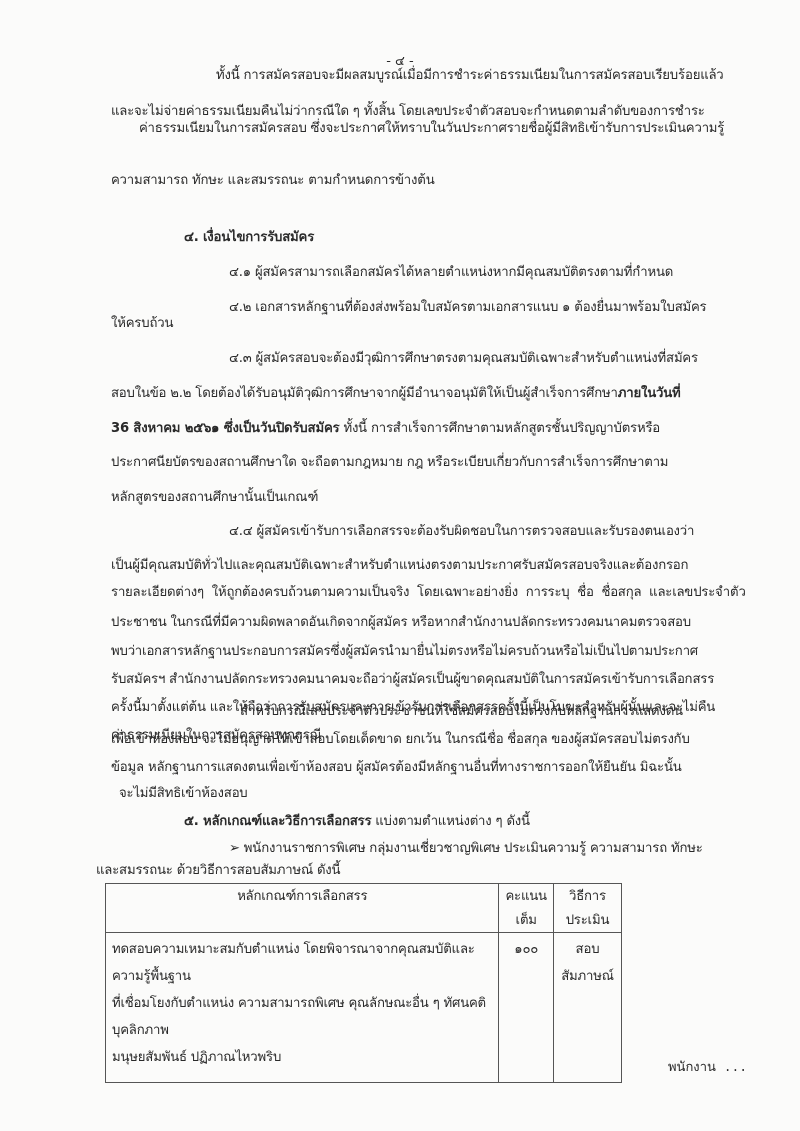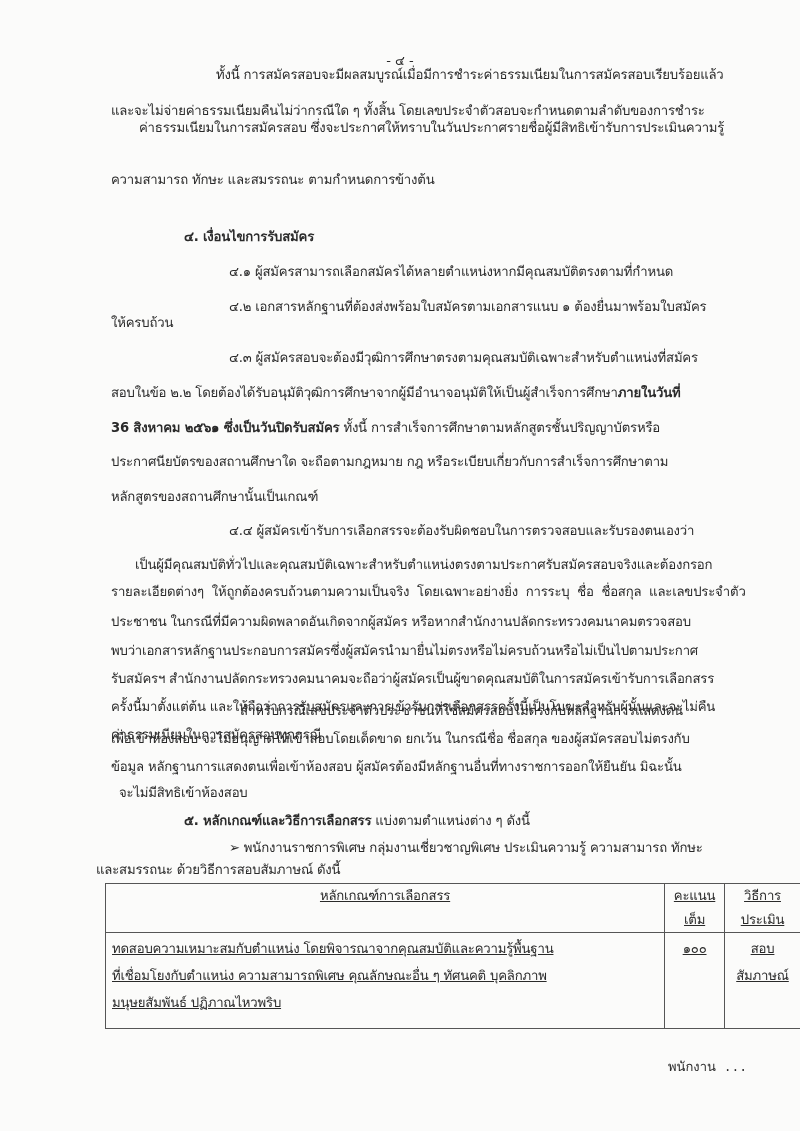--- a/index.html
+++ b/index.html
@@ -5,22 +5,22 @@
     html, body { margin: 0; padding: 0; }
     body {
       width: 800px; height: 1131px; background: #fbfbfa; position: relative; overflow: hidden;
       font-family: "DejaVu Sans", "Liberation Sans", sans-serif;
       color: #2a2a2a;
     }
     .page-num { position: absolute; top: 50px; left: 0; width: 800px; text-align: center; font-size: 13px; }
     .line { position: absolute; font-size: 13.2px; white-space: nowrap; line-height: 20px; letter-spacing: -0.2px; }
     .b { font-weight: bold; }
     table.crit {
-      position: absolute; left: 105px; top: 883px; width: 696px;
-      border-collapse: collapse; font-size: 13.2px; letter-spacing: -0.2px; text-decoration: underline;
+      position: absolute; left: 105px; top: 883px; width: 517px;
+      border-collapse: collapse; font-size: 13.2px; letter-spacing: -0.2px;
     }
     table.crit th, table.crit td { border: 1.2px solid #555; padding: 0 6px; vertical-align: top; }
     table.crit th { font-weight: normal; text-align: center; height: 24px; line-height: 24px; }
     table.crit td { line-height: 27px; padding-top: 2px; padding-bottom: 12px; }
     td.center { text-align: center; margin-top: 28px; }
     .footer { position: absolute; left: 668px; top: 1056px; font-size: 13px; font-family: Liberation Mono, monospace; }
   </style>
 </head>
 <body>
 
@@ -36,21 +36,21 @@
 <div class="line" style="left:229px; top:297px;">๔.๒ เอกสารหลักฐานที่ต้องส่งพร้อมใบสมัครตามเอกสารแนบ ๑ ต้องยื่นมาพร้อมใบสมัคร</div>
 <div class="line" style="left:111px; top:313px;">ให้ครบถ้วน</div>
 
 <div class="line" style="left:229px; top:348px;">๔.๓ ผู้สมัครสอบจะต้องมีวุฒิการศึกษาตรงตามคุณสมบัติเฉพาะสำหรับตำแหน่งที่สมัคร</div>
 <div class="line" style="left:111px; top:383px;"><span>สอบในข้อ ๒.๒ โดยต้องได้รับอนุมัติวุฒิการศึกษาจากผู้มีอำนาจอนุมัติให้เป็นผู้สำเร็จการศึกษา</span><span class="b">ภายในวันที่</span></div>
 <div class="line" style="left:111px; top:418px;"><span class="b">36 สิงหาคม ๒๕๖๑ ซึ่งเป็นวันปิดรับสมัคร</span><span> ทั้งนี้ การสำเร็จการศึกษาตามหลักสูตรชั้นปริญญาบัตรหรือ</span></div>
 <div class="line" style="left:111px; top:452px;">ประกาศนียบัตรของสถานศึกษาใด จะถือตามกฎหมาย กฎ หรือระเบียบเกี่ยวกับการสำเร็จการศึกษาตาม</div>
 <div class="line" style="left:111px; top:487px;">หลักสูตรของสถานศึกษานั้นเป็นเกณฑ์</div>
 
 <div class="line" style="left:229px; top:521px;">๔.๔ ผู้สมัครเข้ารับการเลือกสรรจะต้องรับผิดชอบในการตรวจสอบและรับรองตนเองว่า</div>
-<div class="line" style="left:111px; top:555px;margin-left:24px;">เป็นผู้มีคุณสมบัติทั่วไปและคุณสมบัติเฉพาะสำหรับตำแหน่งตรงตามประกาศรับสมัครสอบจริงและต้องกรอก</div>
+<div class="line" style="left:111px; top:555px;">เป็นผู้มีคุณสมบัติทั่วไปและคุณสมบัติเฉพาะสำหรับตำแหน่งตรงตามประกาศรับสมัครสอบจริงและต้องกรอก</div>
 <div class="line" style="left:111px; top:583px;font-family:Liberation Mono, monospace;">รายละเอียดต่างๆ ให้ถูกต้องครบถ้วนตามความเป็นจริง โดยเฉพาะอย่างยิ่ง การระบุ ชื่อ ชื่อสกุล และเลขประจำตัว</div>
 <div class="line" style="left:111px; top:612px;">ประชาชน ในกรณีที่มีความผิดพลาดอันเกิดจากผู้สมัคร หรือหากสำนักงานปลัดกระทรวงคมนาคมตรวจสอบ</div>
 <div class="line" style="left:111px; top:641px;">พบว่าเอกสารหลักฐานประกอบการสมัครซึ่งผู้สมัครนำมายื่นไม่ตรงหรือไม่ครบถ้วนหรือไม่เป็นไปตามประกาศ</div>
 <div class="line" style="left:111px; top:669px;">รับสมัครฯ สำนักงานปลัดกระทรวงคมนาคมจะถือว่าผู้สมัครเป็นผู้ขาดคุณสมบัติในการสมัครเข้ารับการเลือกสรร</div>
 <div class="line" style="left:111px; top:697px;">ครั้งนี้มาตั้งแต่ต้น และให้ถือว่าการรับสมัครและการเข้ารับการเลือกสรรครั้งนี้เป็นโมฆะสำหรับผู้นั้นและจะไม่คืน</div>
 <div class="line" style="left:111px; top:725px;">ค่าธรรมเนียมในการสมัครสอบทุกกรณี</div>
 
 <div class="line" style="left:240px; top:701px;">สำหรับกรณีเลขประจำตัวประชาชนที่ใช้สมัครสอบไม่ตรงกับหลักฐานการแสดงตน</div>
 <div class="line" style="left:111px; top:729px;">เพื่อเข้าห้องสอบ จะไม่อนุญาตให้เข้าสอบโดยเด็ดขาด ยกเว้น ในกรณีชื่อ ชื่อสกุล ของผู้สมัครสอบไม่ตรงกับ</div>
 <div class="line" style="left:111px; top:757px;">ข้อมูล หลักฐานการแสดงตนเพื่อเข้าห้องสอบ ผู้สมัครต้องมีหลักฐานอื่นที่ทางราชการออกให้ยืนยัน มิฉะนั้น</div>

